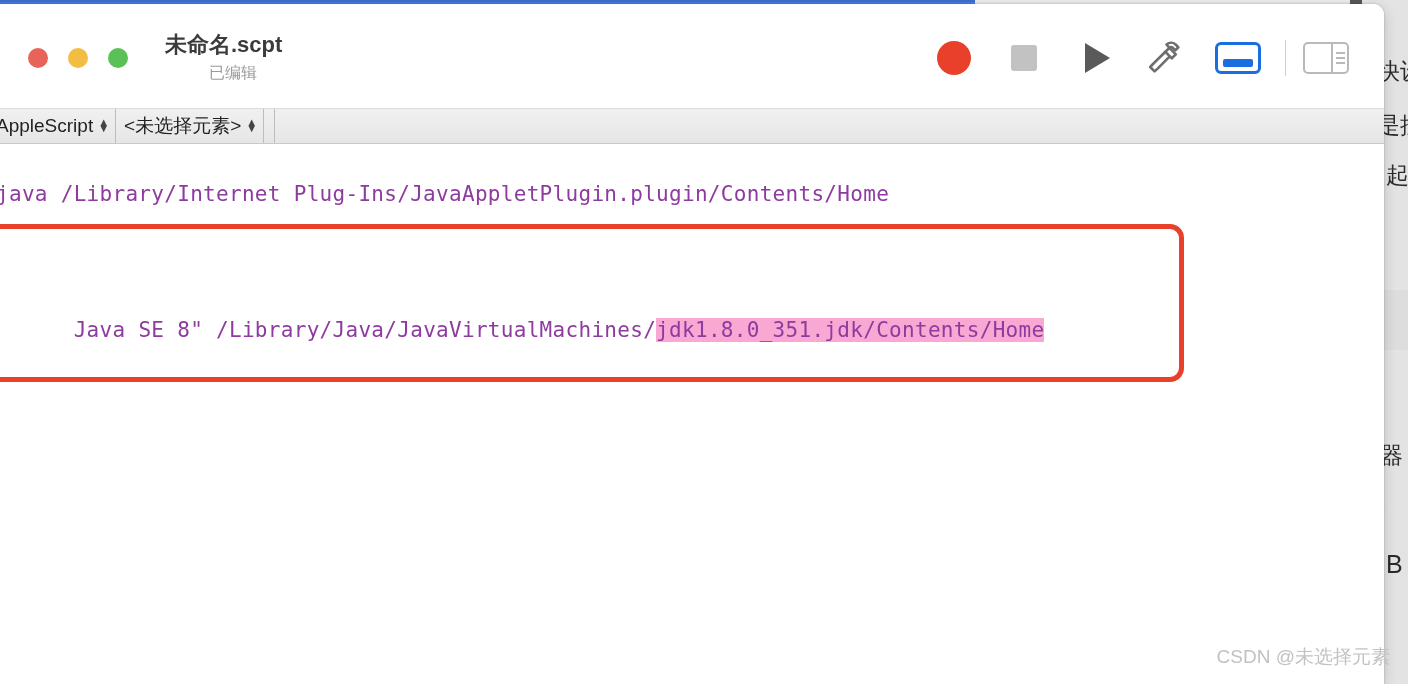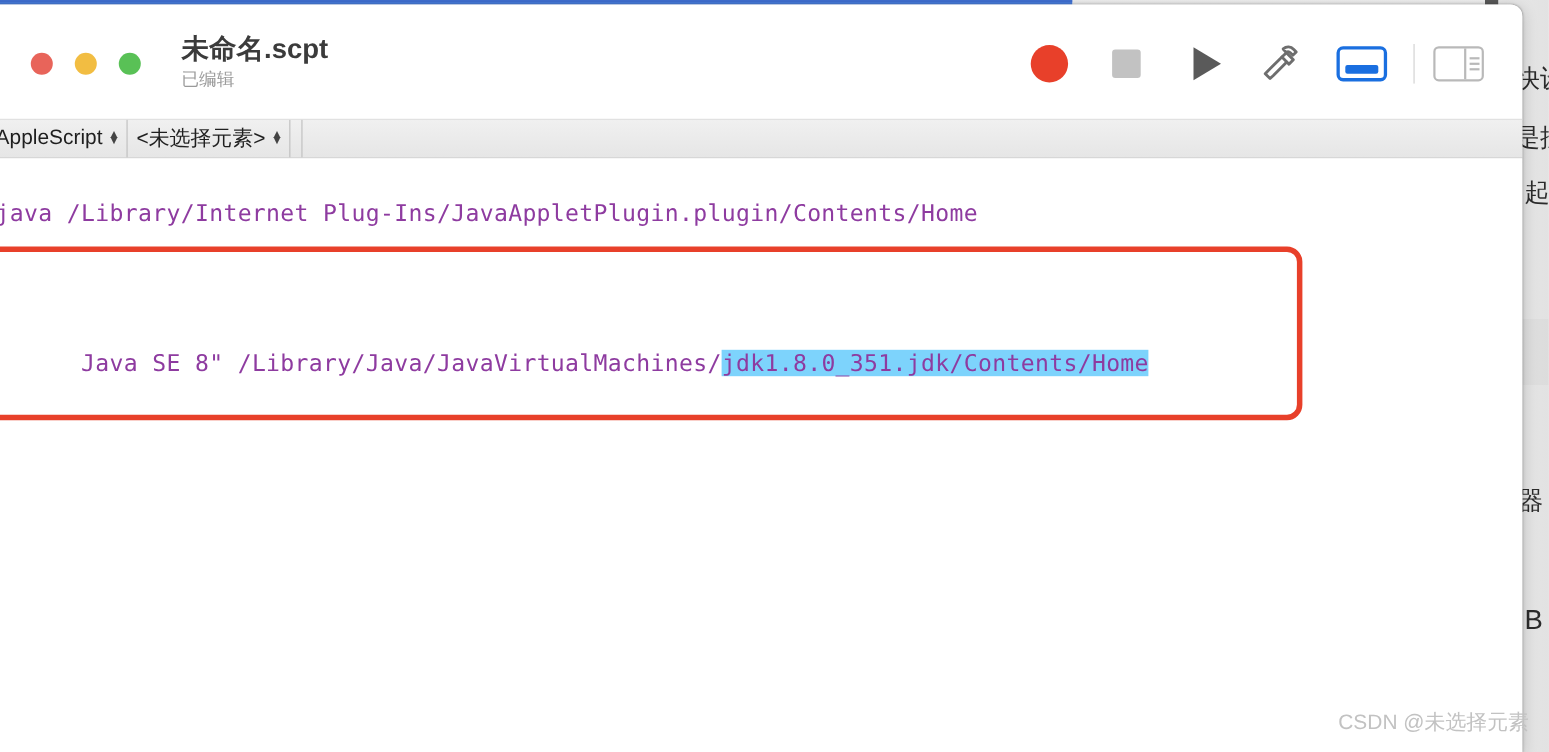--- a/index.html
+++ b/index.html
@@ -146,31 +146,32 @@
   .tl-close  { background: #e8645a; }
   .tl-min    { background: #f2bd42; }
   .tl-max    { background: #59c156; }
 
   #title-block {
     position: absolute;
     top: 26px;
     left: 195px;
   }
   #doc-title {
-    font-size: 25px;
+    font-size: 22px;
     font-weight: bold;
     color: #3b3b3b;
     line-height: 30px;
     letter-spacing: 0px;
   }
   #doc-subtitle {
     font-size: 16px;
     color: #9a9a9a;
     line-height: 22px;
     margin-top: 2px;
+    margin-left: 44px;
   }
 
   
   #toolbar {
     position: absolute;
     top: 30px;
     right: 26px;
     display: flex;
     align-items: center;
     height: 48px;
@@ -299,21 +300,21 @@
     position: absolute;
     font-family: "DejaVu Sans Mono", monospace;
     font-size: 21px;
     letter-spacing: 0.3px;
     color: #8e3ba0;
     white-space: pre;
   }
   #code-line-1 { top: 38px; left: 26px; }
   #code-line-2 { top: 150px; left: 26px; }
   .sel {
-    background: #7dd3fc;
+    background: #f9a8d4;
   }
 
   
   #annot-box {
     position: absolute;
     top: 80px;
     left: -8px;
     width: 1222px;
     height: 158px;
     border: 5px solid #e8402a;

